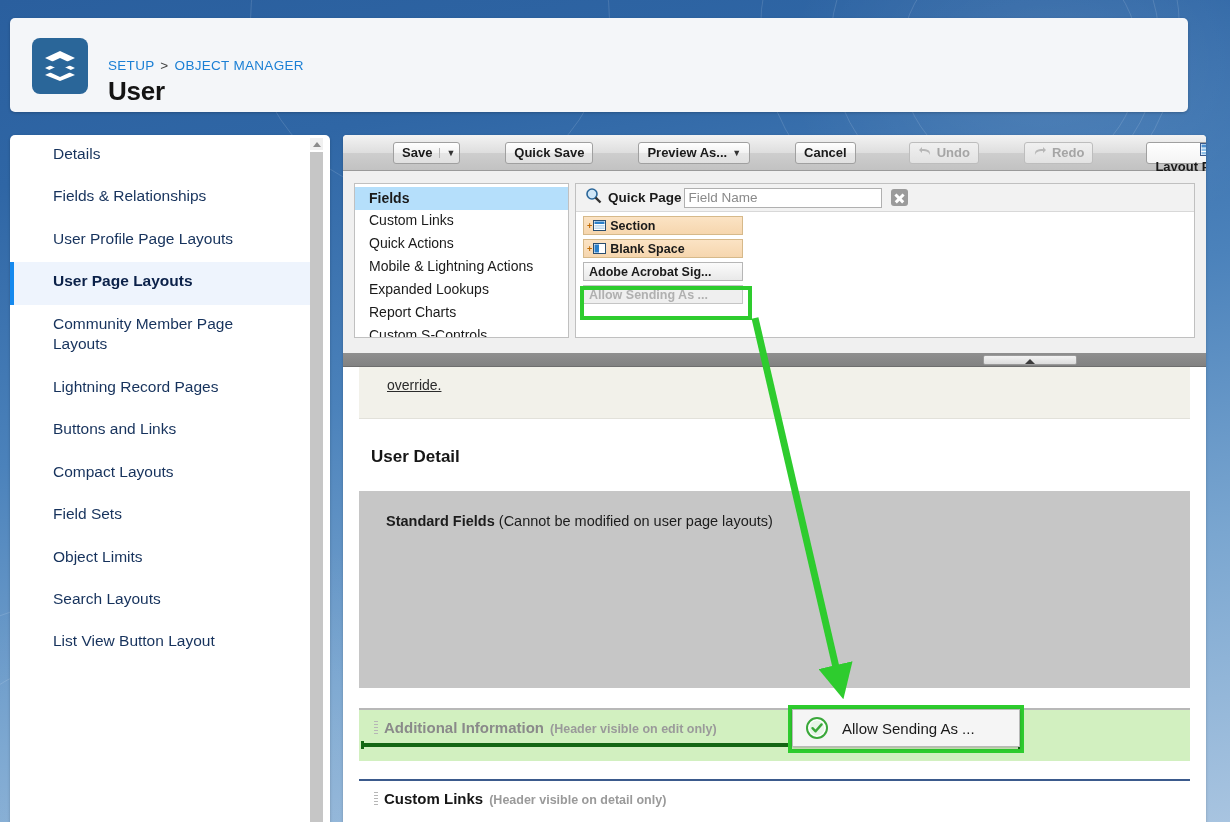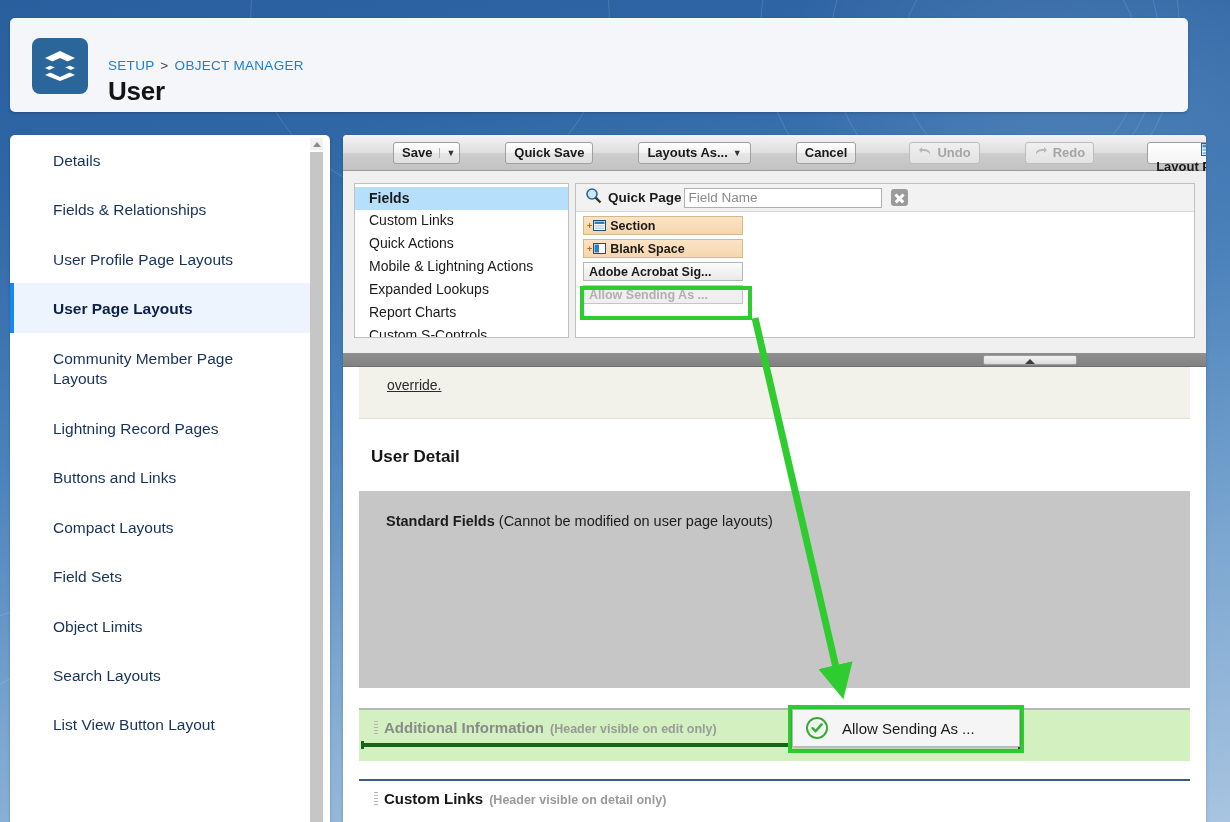--- a/index.html
+++ b/index.html
@@ -50,21 +50,21 @@
     position: absolute; left: 10px; top: 135px;
     width: 320px; height: 690px;
     background: #ffffff;
     border-radius: 5px 5px 0 0;
     box-shadow: 0 1px 3px rgba(0,0,0,0.22);
     overflow: hidden;
   }
   .sidebar-list { position: absolute; left: 0; top: 0; width: 300px; }
   .side-item {
     position: relative;
-    padding: 16px 16px 13px 43px;
+    padding: 9px 16px 13px 43px;
     font-size: 15.5px;
     color: #16325c;
     line-height: 1.32;
     cursor: pointer;
   }
   .side-item.active {
     background: #eef4fd;
     font-weight: bold;
     color: #0b2149;
   }
@@ -368,21 +368,21 @@
 
   <div class="toolbar">
     <div class="tbtn split">
       <span>Save</span>
       <span class="caret">▼</span>
     </div>
     <div class="tbtn">
       <span>Quick Save</span>
     </div>
     <div class="tbtn">
-      <span>Layouts As...</span>
+      <span>Preview As...</span>
       <span class="caret-plain">▼</span>
     </div>
     <div class="tbtn">
       <span>Cancel</span>
     </div>
     <div class="tb-sep"></div>
     <div class="tbtn disabled">
       <span class="icon-undo">
         <svg width="14" height="12" viewBox="0 0 14 12">
             <path d="M4 2 L1 5 L4 8 L4 6 C9 6 11 7 12 10 C12.5 5.5 10 4 4 4 Z" fill="#7a7a7a"></path>

